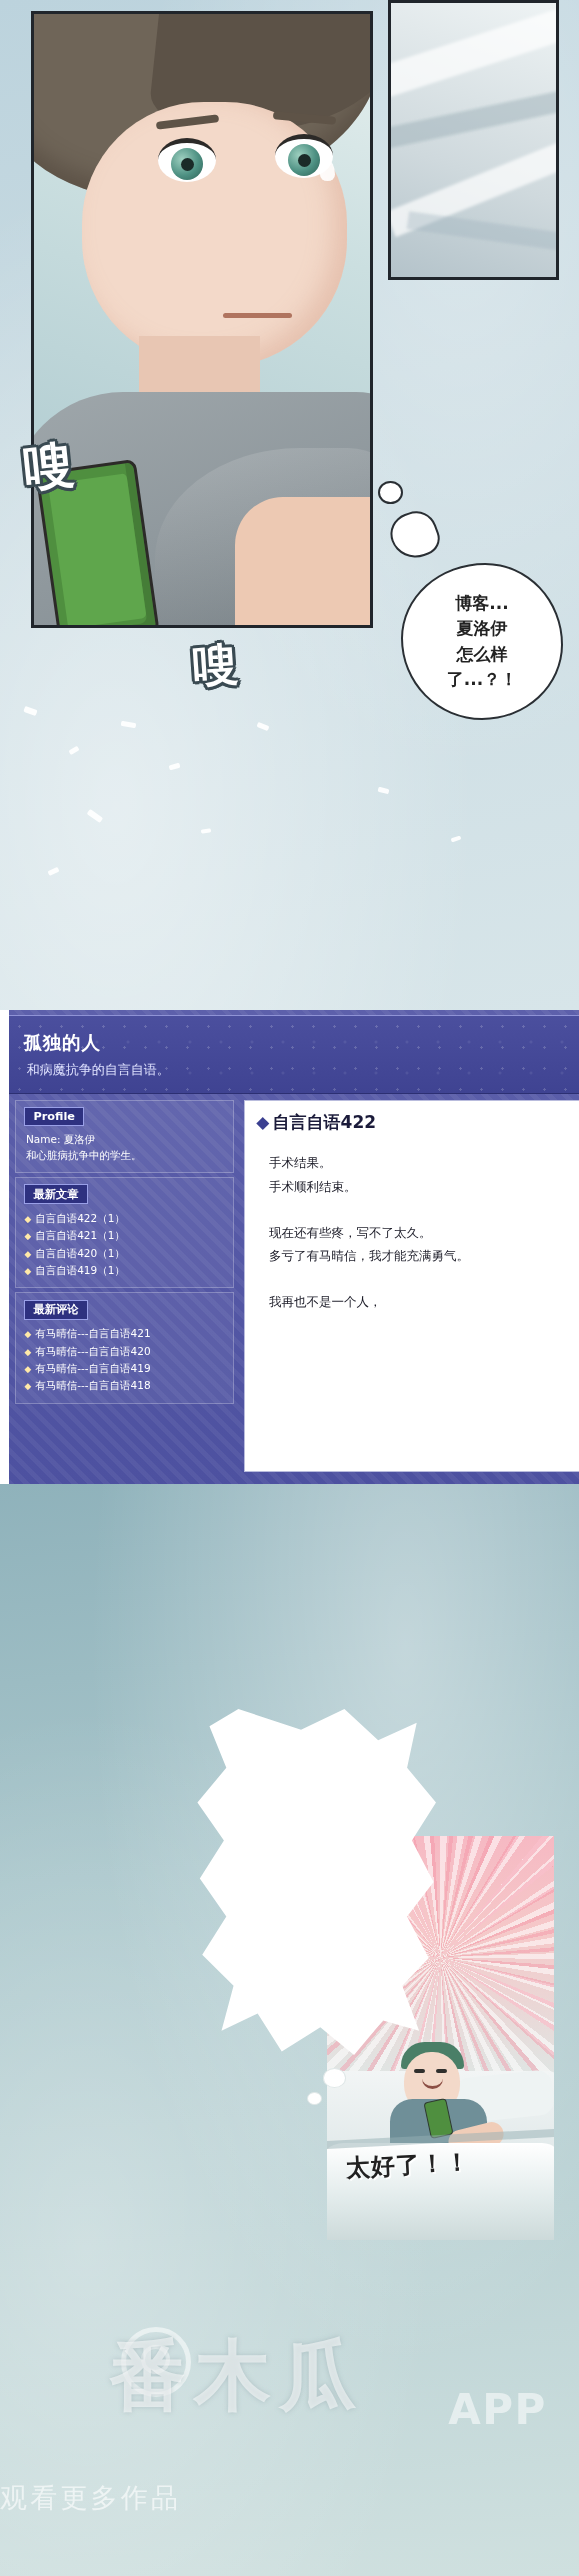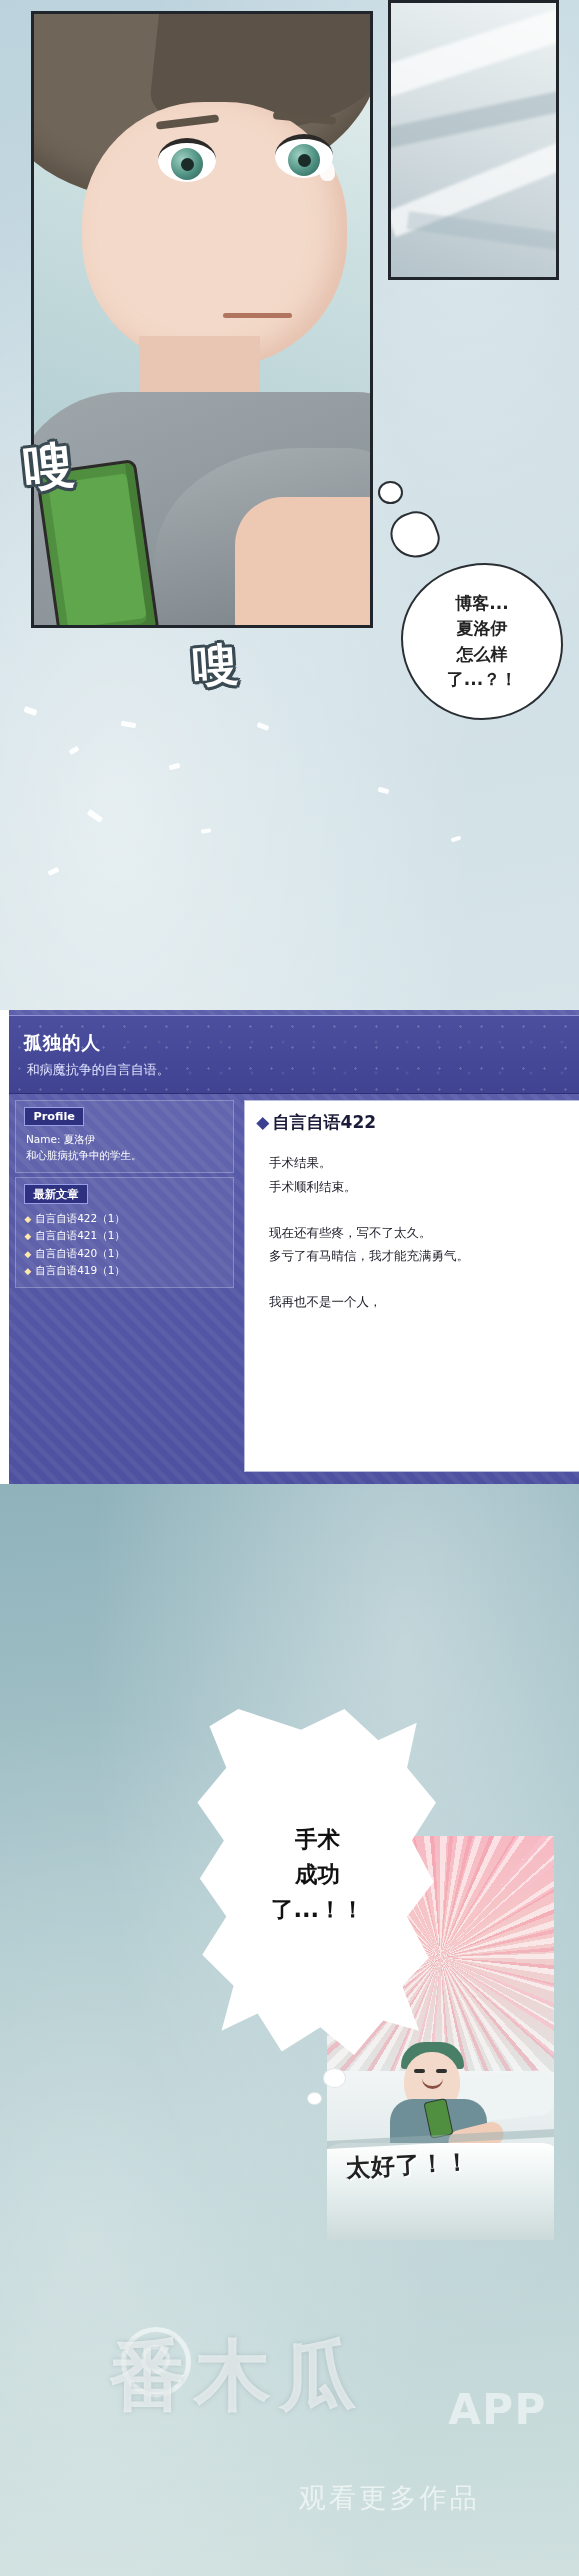--- a/index.html
+++ b/index.html
@@ -547,21 +547,21 @@
     width: 579px;
     text-align: center;
     font-size: 27px;
     color: rgba(255,255,255,.62);
     letter-spacing: 3.2px;
   }
   .wm-line3 {
     position: absolute;
     left: 0; top: 996px;
     width: 480px;
-    text-align: right;
+    text-align: left;
     font-size: 27px;
     color: rgba(255,255,255,.62);
     letter-spacing: 3.2px;
   }
   .wm-app {
     position: absolute;
     right: 32px; top: 901px;
     font-size: 42px;
     font-weight: bold;
     color: rgba(255,255,255,.55);
@@ -654,20 +654,27 @@
       </div>
 
       <div class="side-box">
         <div class="side-title">最新文章</div>
         <div class="side-item"><span class="bullet">◆</span><span>自言自语422（1）</span></div>
         <div class="side-item"><span class="bullet">◆</span><span>自言自语421（1）</span></div>
         <div class="side-item"><span class="bullet">◆</span><span>自言自语420（1）</span></div>
         <div class="side-item"><span class="bullet">◆</span><span>自言自语419（1）</span></div>
       </div>
 
+      <div class="side-box">
+        <div class="side-title">最新评论</div>
+        <div class="side-item"><span class="bullet">◆</span><span>有马晴信---自言自语421</span></div>
+        <div class="side-item"><span class="bullet">◆</span><span>有马晴信---自言自语420</span></div>
+        <div class="side-item"><span class="bullet">◆</span><span>有马晴信---自言自语419</span></div>
+        <div class="side-item"><span class="bullet">◆</span><span>有马晴信---自言自语418</span></div>
+      </div>
 
     </div>
 
     <div class="blog-right">
       <div class="post-title">
         <span class="dia">◆</span><span>自言自语422</span>
       </div>
       <div class="post-body">手术结果。
 手术顺利结束。
 
@@ -692,23 +699,20 @@
       <div class="boy2-eye-r"></div>
       <div class="boy2-smile"></div>
       <div class="boy2-body"></div>
       <div class="boy2-arm"></div>
       <div class="boy2-phone"></div>
       <div class="blanket"></div>
       <div class="bed-sheetline"></div>
     </div>
 
     <div class="shout"></div>
-    <div class="shout-text">手术
-成功
-了...！！</div>
     <div class="think-dot td1"></div>
     <div class="think-dot td2"></div>
 
     <div class="cheer">太好了！！</div>
 
     <div class="wm-logo"></div>
     <div class="wm">
       <div class="wm-big">番木瓜</div>
     </div>
     <div class="wm-app">APP</div>

